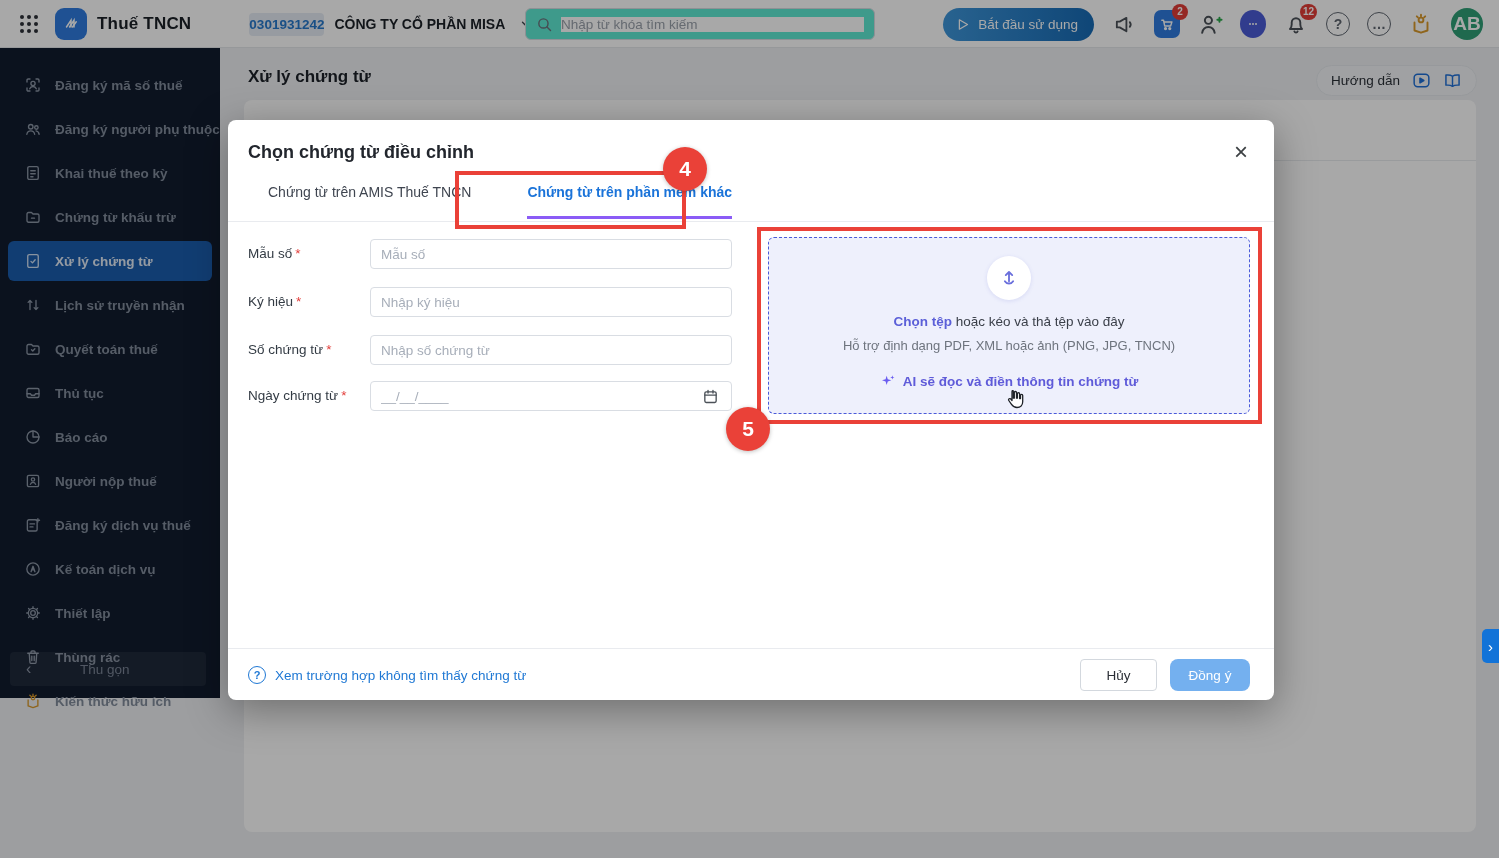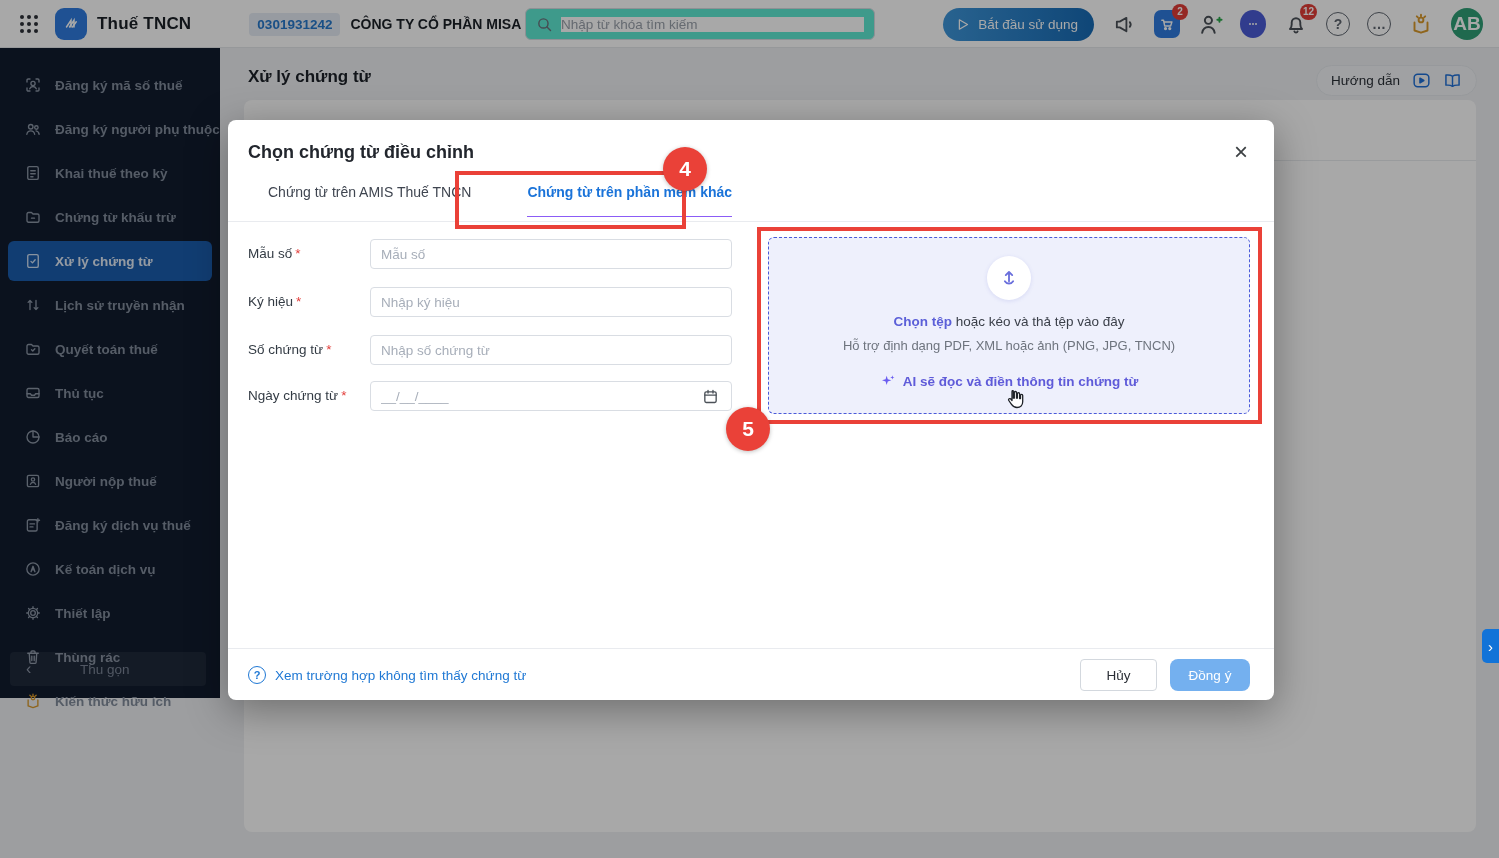--- a/index.html
+++ b/index.html
@@ -6,21 +6,21 @@
   html,body { width:1499px; height:858px; overflow:hidden; }
   body { font-family:"Liberation Sans","DejaVu Sans",sans-serif; background:#eef0f3; position:relative; }
   svg { display:block; }
 
   
   .topbar { position:absolute; left:0; top:0; width:1499px; height:48px; background:#fff; border-bottom:1px solid #e4e7ea; z-index:10; }
   .tb-left { position:absolute; left:0; top:0; height:48px; display:flex; align-items:center; }
   .grid-ic { margin-left:17px; width:24px; height:24px; cursor:pointer; }
   .app-logo { margin-left:14px; width:32px; height:32px; border-radius:9px; background:#2f7ce0; display:flex; align-items:center; justify-content:center; }
   .app-name { margin-left:10px; font-size:17px; font-weight:bold; color:#1b2027; letter-spacing:.2px; }
-  .tax-badge { margin-left:58px; background:#e6ecf4; color:#2779cc; font-weight:bold; font-size:13.5px; padding:4px 8px; border-radius:4px; }
+  .tax-badge { margin-left:58px; background:#e6ecf4; color:#2779cc; font-weight:bold; font-size:13.5px; padding:4px 0; border-radius:4px; }
   .company { margin-left:10px; font-size:14px; font-weight:bold; color:#1b2027; }
   .chev-dn { margin-left:14px; }
   .search { position:absolute; left:525px; top:8px; width:350px; height:32px; border:1px solid #d8dce2; border-radius:6px; background:#5eead4; display:flex; align-items:center; padding:0 10px; }
   .search input { border:none; outline:none; flex:1; font-size:13.5px; color:#333; margin-left:8px; font-family:inherit; }
   .search input::placeholder { color:#9aa1ab; }
   .tb-right { position:absolute; right:16px; top:0; height:48px; display:flex; align-items:center; gap:17px; }
   .start-btn { height:33px; padding:0 16px 0 12px; border-radius:17px; background:linear-gradient(90deg,#3e96da,#176bb5); color:#fff; font-size:13.5px; display:flex; align-items:center; gap:8px; border:none; cursor:pointer; font-family:inherit; }
   .tb-ic { position:relative; width:26px; height:26px; display:flex; align-items:center; justify-content:center; cursor:pointer; }
   .badge { position:absolute; top:-7px; right:-8px; background:#e33e38; color:#fff; font-size:10px; font-weight:bold; border-radius:8px; min-width:16px; height:16px; line-height:16px; text-align:center; padding:0 3px; }
   .cart-app { width:28px; height:28px; border-radius:7px; background:#2f7ce0; display:flex; align-items:center; justify-content:center; }
@@ -50,21 +50,21 @@
 
   
   .overlay { position:absolute; inset:0; background:rgba(0,0,0,.34); z-index:40; }
 
   
   .modal { position:absolute; left:228px; top:120px; width:1046px; height:580px; background:#fff; border-radius:8px; box-shadow:0 10px 40px rgba(0,0,0,.35); z-index:50; }
   .m-title { position:absolute; left:20px; top:22px; font-size:18px; font-weight:bold; color:#22262d; }
   .m-close { position:absolute; right:26px; top:20px; font-size:24px; line-height:24px; color:#3c4043; cursor:pointer; }
   .m-tabs { position:absolute; left:40px; top:64px; display:flex; gap:56px; }
   .m-tab { font-size:14px; color:#3f4550; padding-bottom:16px; cursor:pointer; white-space:nowrap; }
-  .m-tab.active { color:#1a73d9; font-weight:bold; border-bottom:1px solid #8b5cf6; }
+  .m-tab.active { color:#1a73d9; font-weight:bold; border-bottom:3px solid #8b5cf6; }
   .m-tabdiv { position:absolute; left:0; right:0; top:101px; border-bottom:1px solid #e9ebef; }
   .frow { position:absolute; left:20px; width:712px; height:30px; }
   .frow .flabel { position:absolute; left:0; top:7px; font-size:13.5px; color:#333b44; }
   .frow .req { color:#e23c39; margin-left:3px; }
   .frow input { position:absolute; left:122px; top:0; width:362px; height:30px; border:1px solid #d9dde3; border-radius:4px; padding:0 10px; font-size:13.5px; color:#333; outline:none; font-family:inherit; background:#fff; }
   .frow input::placeholder { color:#a7aeb9; }
   .cal-ic { position:absolute; left:454px; top:7px; cursor:pointer; }
   .upload { position:absolute; left:540px; top:117px; width:482px; height:177px; background:#eef0fc; border:1.5px dashed #4b5bd9; border-radius:6px; text-align:center; cursor:pointer; }
   .up-circle { width:44px; height:44px; border-radius:50%; background:#fff; margin:18px auto 0 auto; display:flex; align-items:center; justify-content:center; box-shadow:0 1px 4px rgba(80,90,200,.15); }
   .up-line1 { margin-top:14px; font-size:13.5px; color:#3a3f49; }

